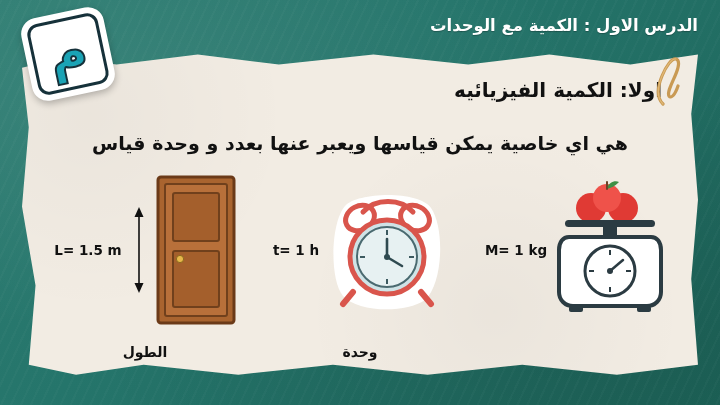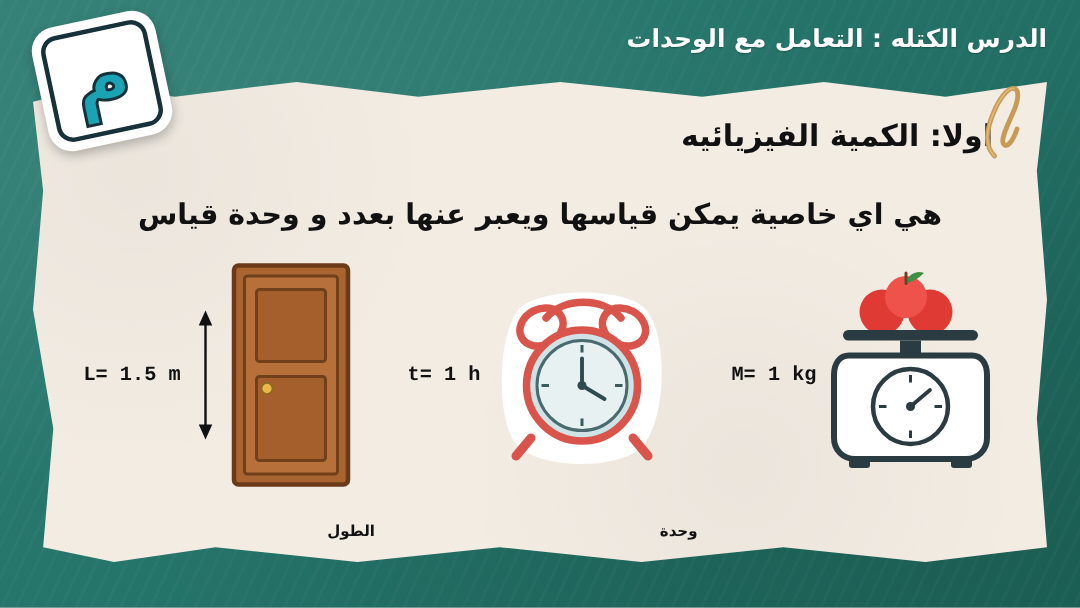--- a/index.html
+++ b/index.html
@@ -165,51 +165,50 @@
     display: flex;
     align-items: center;
     justify-content: center;
     gap: 6px;
   }
   .item-caption {
     position: absolute;
     bottom: 10px;
     left: 0;
     width: 210px;
-    text-align: right;
+    text-align: center;
     direction: rtl;
-    font-size: 10px;
+    font-size: 14px;
     font-weight: bold;
     color: #111111;
   }
   .measure-label {
     font-size: 13.5px;
     font-weight: bold;
     color: #111111;
     white-space: nowrap;
     direction: ltr;
   }
   .fig-wrap {
     display: flex;
     align-items: center;
     gap: 8px;
-    font-family: Liberation Mono, monospace;
   }
   .arrow-col {
     display: flex;
     align-items: center;
     justify-content: center;
   }
 </style>
 </head>
 <body>
 
 <div class="slide">
 
-  <div class="header-title">الدرس الكتله : التعامل مع الوحدات</div>
+  <div class="header-title">الدرس الاول : الكمية مع الوحدات</div>
 
   <div class="logo-badge">
     <div class="inner"></div>
     <div class="glyph">م</div>
   </div>
 
   <div class="paper">
     <div class="paper-noise"></div>
   </div>
 

